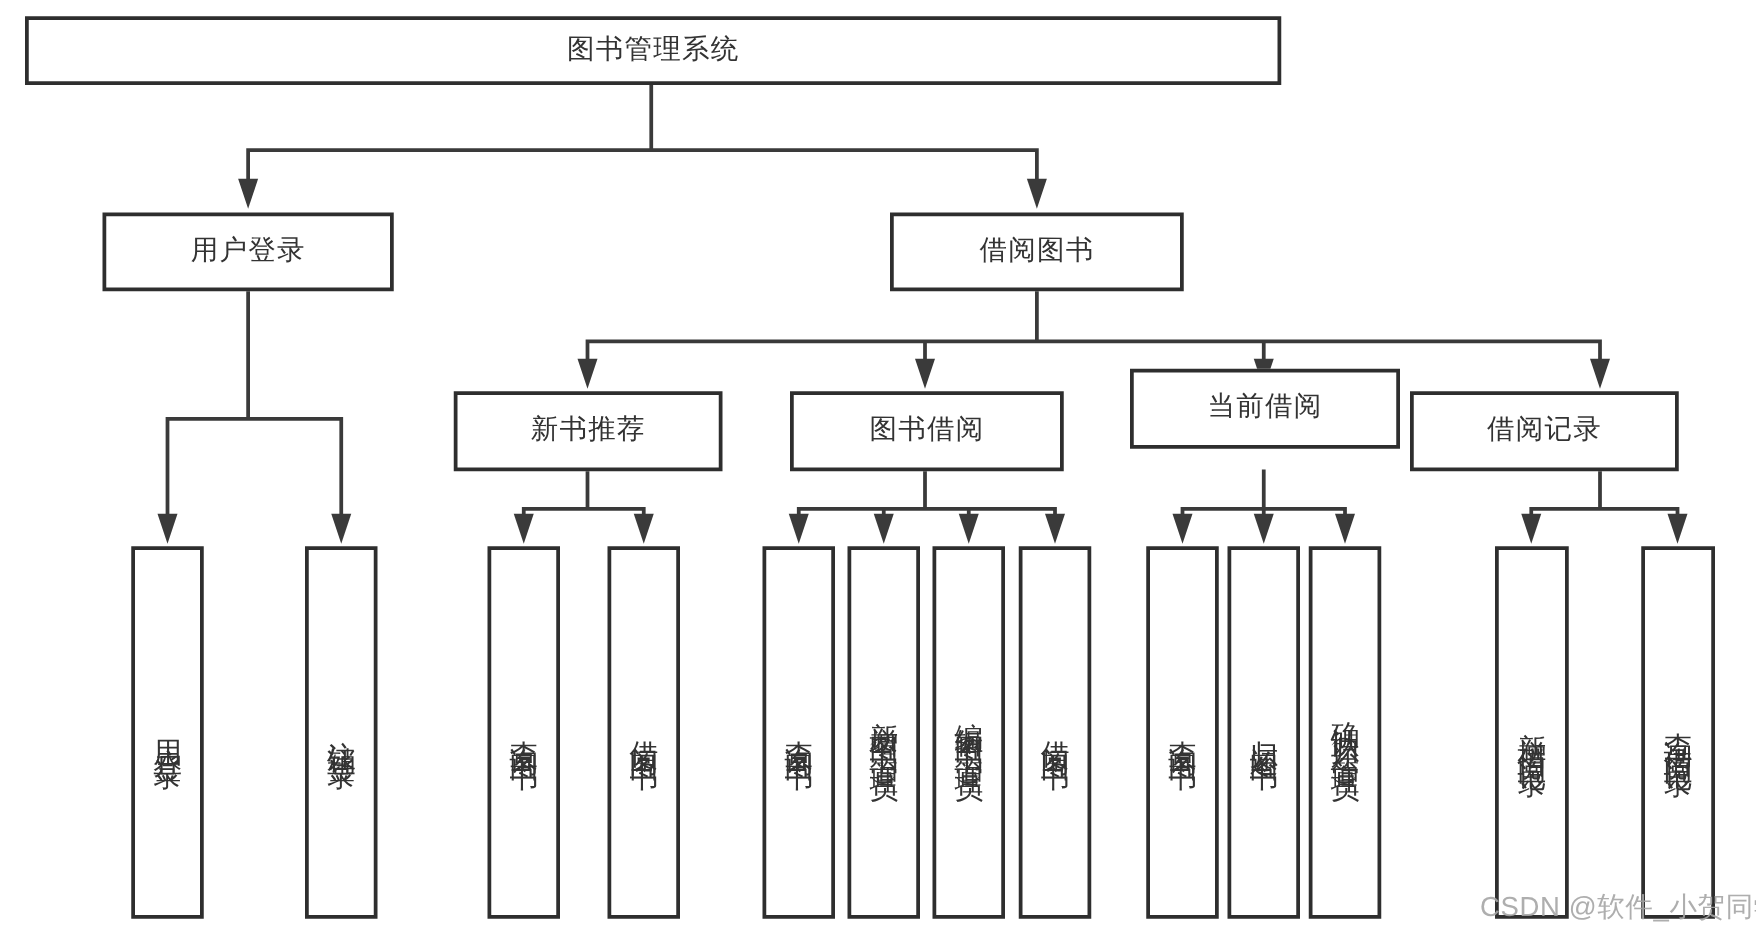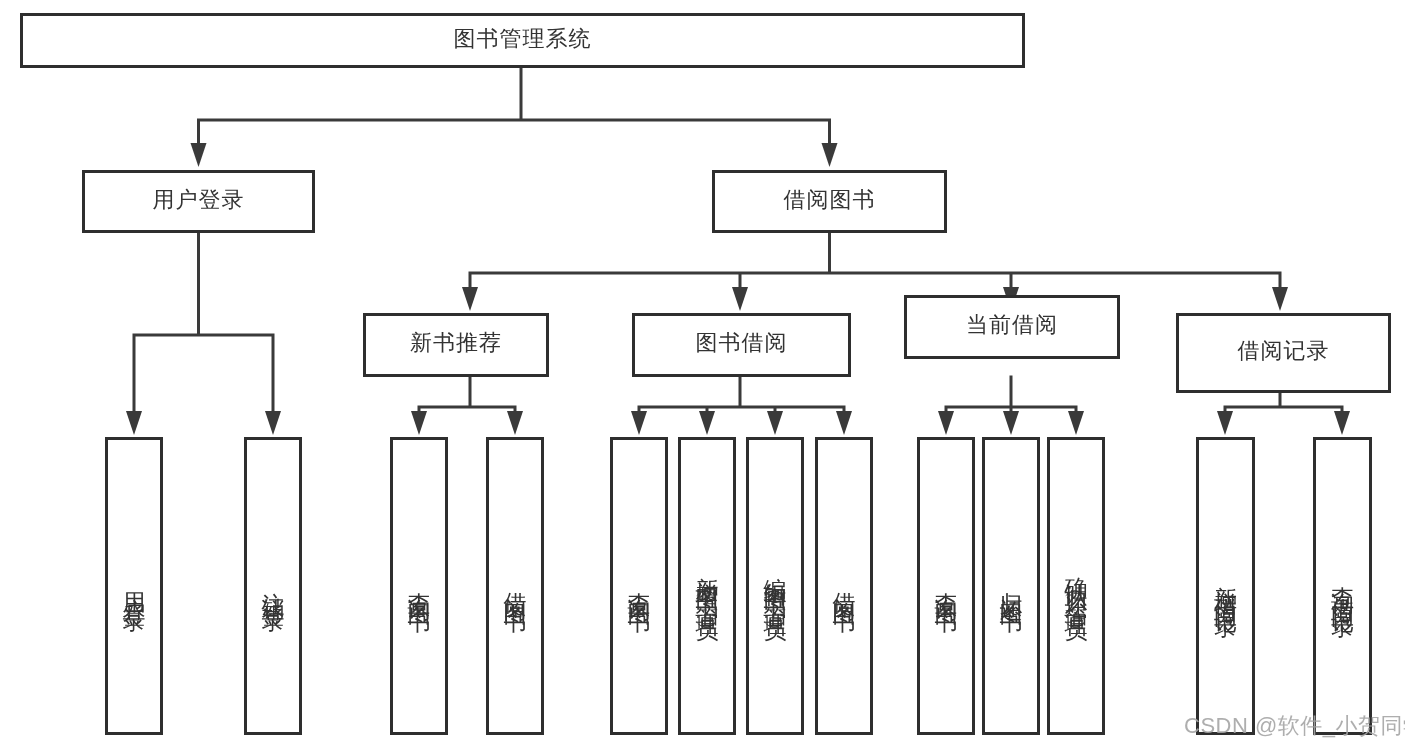--- a/index.html
+++ b/index.html
@@ -126,30 +126,30 @@
     <span class="lbl">图书管理系统</span>
   </div>
 
   <div class="node h" style="left:82px;top:170px;width:233px;height:63px">
     <span class="lbl">用户登录</span>
   </div>
   <div class="node h" style="left:712px;top:170px;width:235px;height:63px">
     <span class="lbl">借阅图书</span>
   </div>
 
-  <div class="node h" style="left:363px;top:313px;width:186px;height:64px">
+  <div class="node h" style="left:363px;top:313px;width:215px;height:64px">
     <span class="lbl">新书推荐</span>
   </div>
   <div class="node h" style="left:632px;top:313px;width:219px;height:64px">
     <span class="lbl">图书借阅</span>
   </div>
   <div class="node h" style="left:904px;top:295px;width:216px;height:64px">
     <span class="lbl">当前借阅</span>
   </div>
-  <div class="node h" style="left:1176px;top:313px;width:215px;height:80px">
+  <div class="node h" style="left:1128px;top:313px;width:215px;height:64px">
     <span class="lbl">借阅记录</span>
   </div>
 
   <div class="node v" style="left:105px;top:437px;width:58px;height:298px">
     <span class="lbl">用户登录</span>
   </div>
   <div class="node v" style="left:244px;top:437px;width:58px;height:298px">
     <span class="lbl">注销登录</span>
   </div>
 

